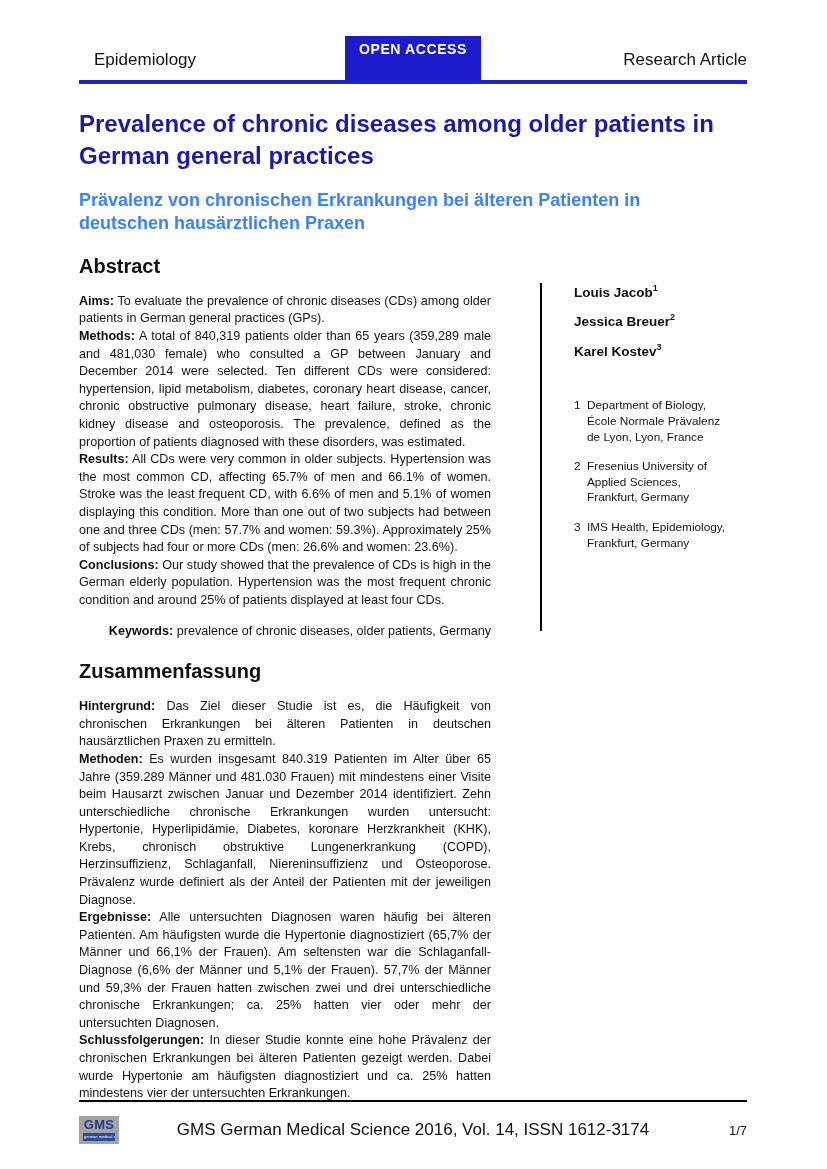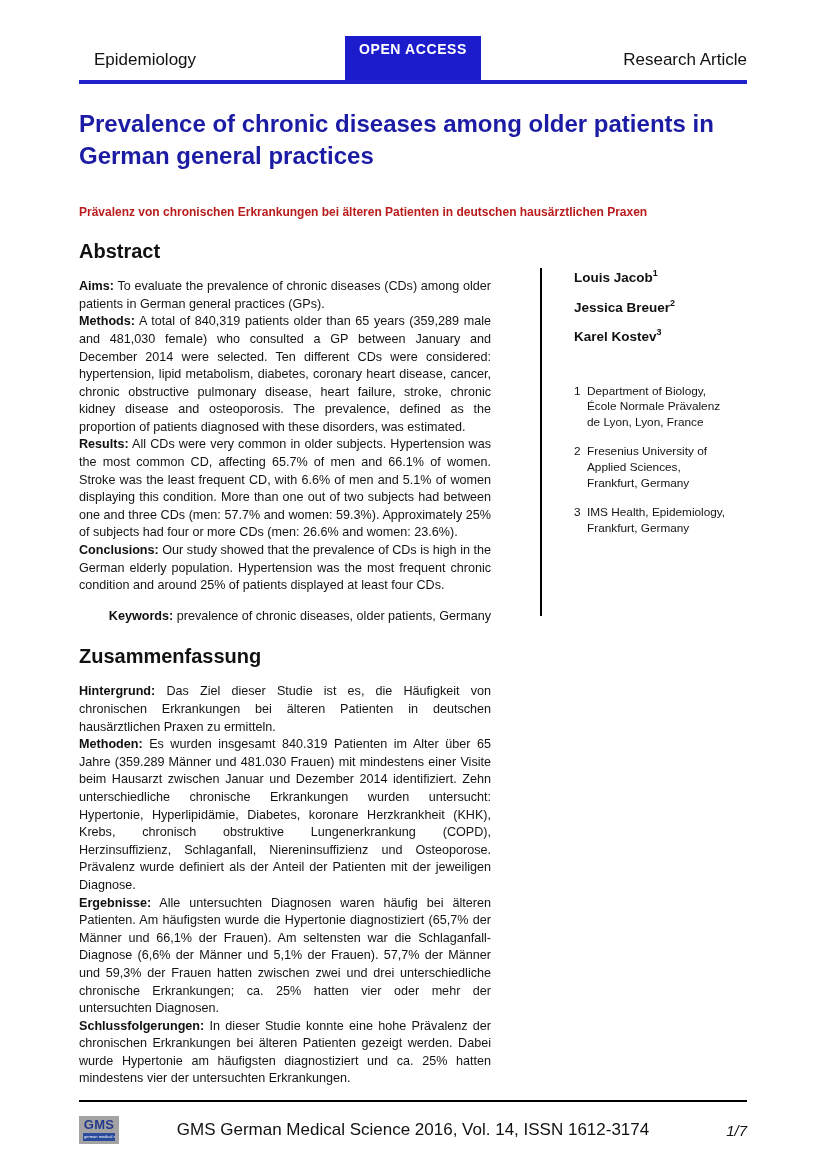--- a/index.html
+++ b/index.html
@@ -32,23 +32,23 @@
   }
   .header-rule { height: 4px; background: #2121cc; margin-top: 10px; }
 
   
   .title-en {
     margin-top: 24px;
     font-size: 24px; font-weight: bold; line-height: 1.35;
     color: #1b1ba4; max-width: 665px;
   }
   .title-de {
-    margin-top: 32px;
-    font-size: 12px; font-weight: bold; line-height: 1.28;
-    color: #b91c1c; max-width: 600px;
+    margin-top: 16px;
+    font-size: 18px; font-weight: bold; line-height: 1.28;
+    color: #3b82f6; max-width: 600px;
   }
 
   
   .main { display: flex; margin-top: 20px; }
   .left-col { width: 412px; }
   .section-heading {
     font-size: 20px; font-weight: bold; color: #111;
     margin: 0 0 15px 0;
   }
   .body-par {
@@ -87,21 +87,21 @@
   .gms-logo-badge {
     display: block; background: #2a4a9c; color: #ffffff;
     font-size: 4px; line-height: 6px; text-align: center;
     padding: 1px 1px; margin-top: 1px; width: 32px;
     white-space: nowrap; overflow: hidden;
   }
   .footer-center {
     position: absolute; left: 50%; transform: translateX(-50%);
     font-size: 17px; color: #111; white-space: nowrap;
   }
-  .footer-page { margin-left: auto; font-size: 15px; color: #111; font-style: italic; }
+  .footer-page { margin-left: auto; font-size: 13px; color: #111; }
 </style>
 </head>
 <body>
 
 <div class="page">
 
   <div class="meta-row">
     <span class="meta-label">Epidemiology</span>
     <span class="oa-badge">OPEN ACCESS</span>
     <span class="meta-label">Research Article</span>

